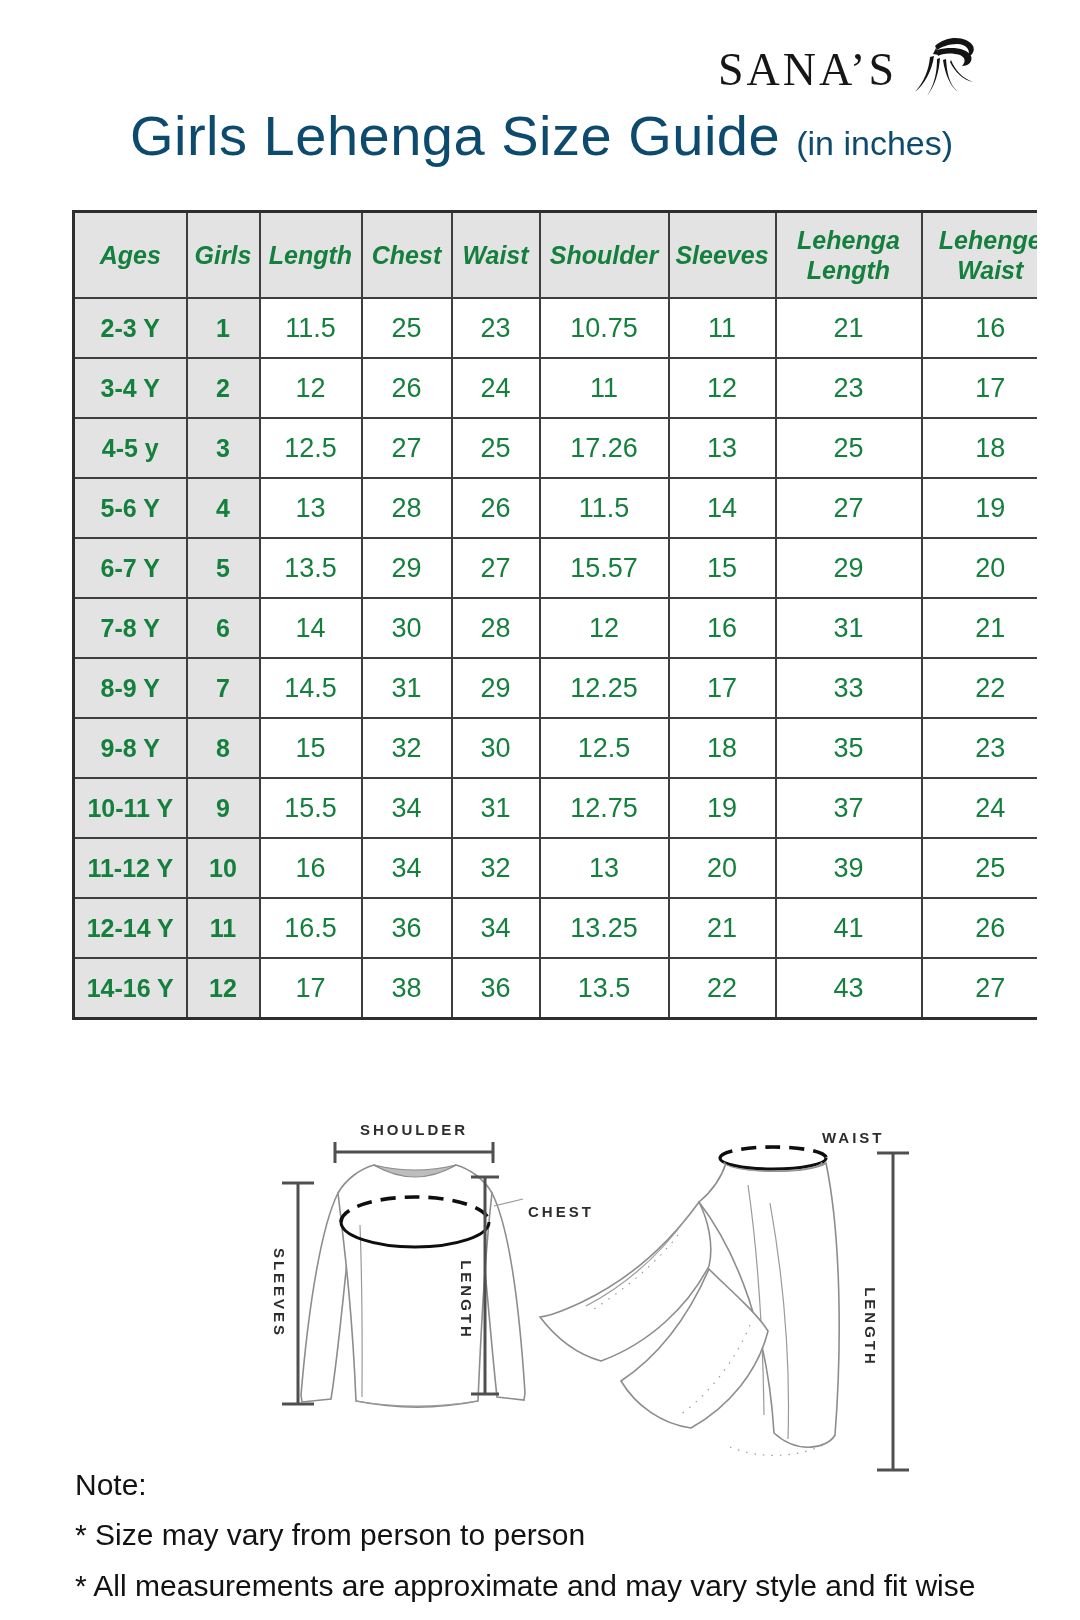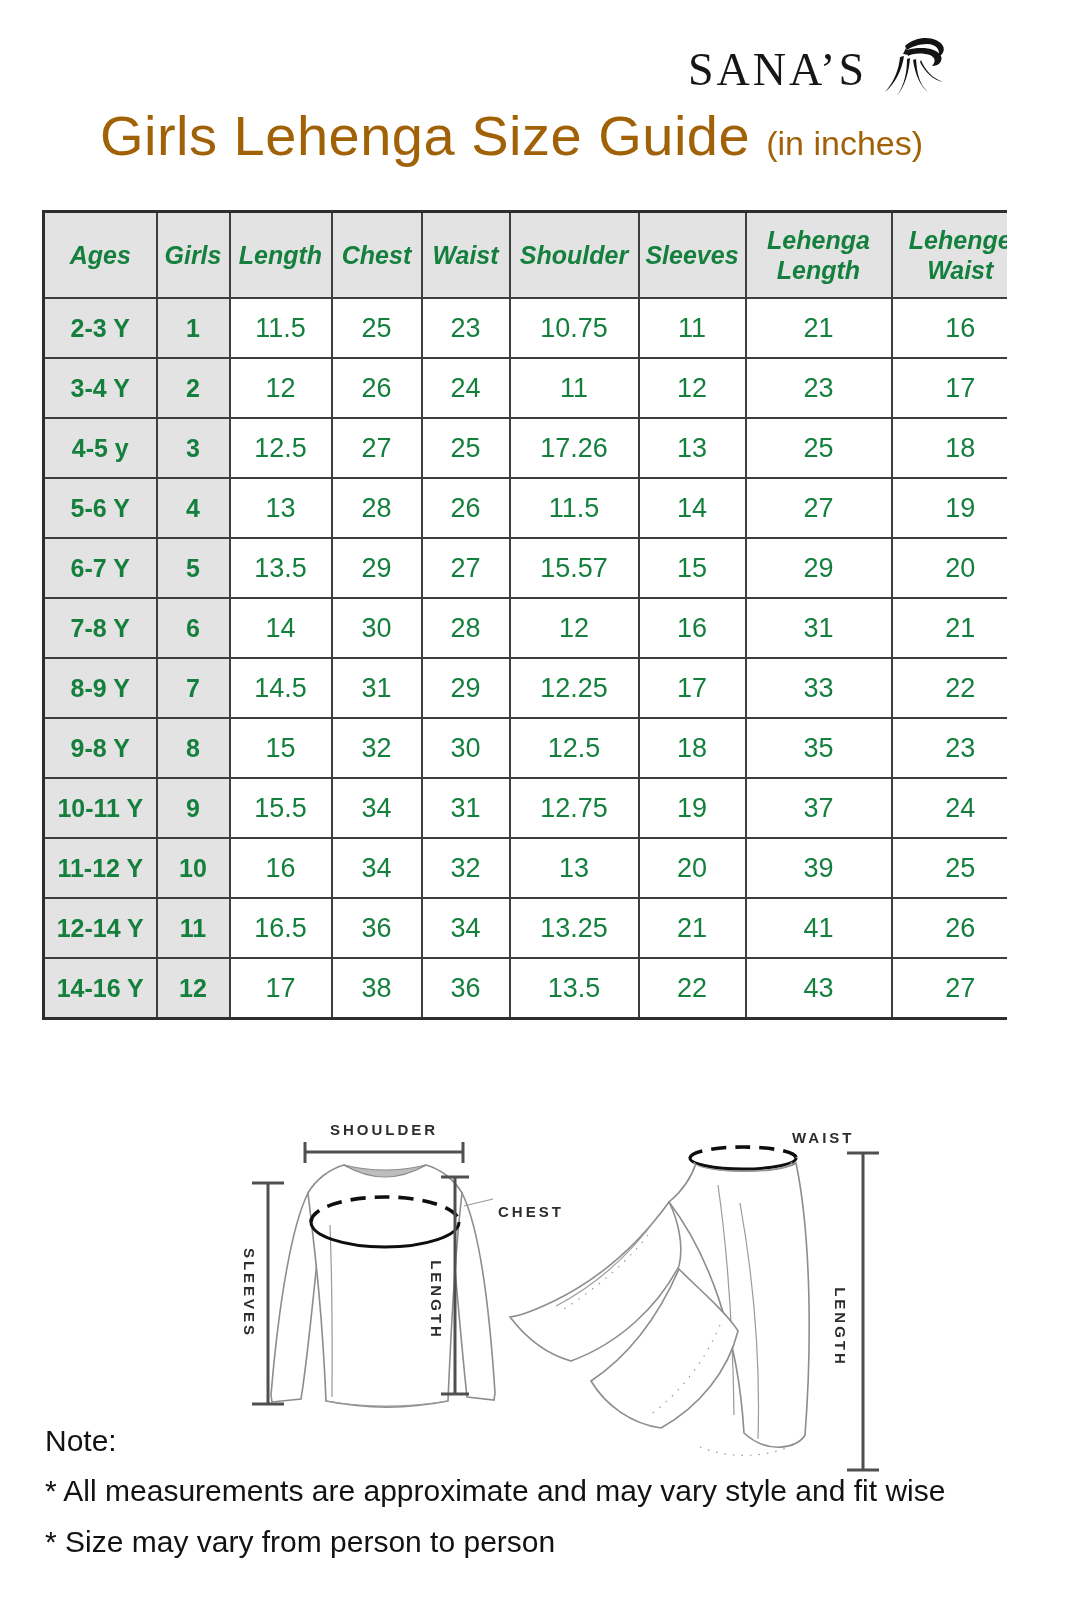--- a/index.html
+++ b/index.html
@@ -1,32 +1,32 @@
 <!DOCTYPE html>
 <html><head>
 <meta charset="utf-8">
 <style>
   html,body { margin:0; padding:0; background:#ffffff; }
   .page {
     position:relative; width:1007px; height:1620px; background:#ffffff;
-    font-family:"Liberation Sans", sans-serif; color:#161616; overflow:hidden;
+    font-family:"Liberation Sans", sans-serif; color:#161616; overflow:hidden;margin-left:30px;
   }
 
   
   .logo { position:absolute; top:34px; right:58px; display:flex; align-items:center; gap:8px; }
   .logo-text {
     font-family:"Liberation Serif", serif; font-size:46px; letter-spacing:3px;
     color:#161616; font-weight:500; line-height:1;
   }
   .logo-icon { width:74px; height:72px; }
 
   
   .title {
     position:absolute; top:104px; left:0; width:100%; text-align:center;
-    font-size:56px; font-weight:400; color:#a16207; margin:0; line-height:1.15;
+    font-size:56px; font-weight:400; color:#0c4a6e; margin:0; line-height:1.15;
     letter-spacing:0.5px; white-space:nowrap;padding-left:8px;
   }
   .title .title-suffix { font-size:34px; font-weight:400; letter-spacing:0px; }
 
   
   .size-table {
     position:absolute; left:42px; top:210px; width:986px;
     border-collapse:collapse; table-layout:fixed;
     border:3px solid #2e2e2e; text-align:center; color:#15803d;
   }
@@ -42,21 +42,21 @@
   .diagram { position:absolute; left:180px; top:1075px; width:740px; height:400px; }
   .dlabel { font-family:"Liberation Sans", sans-serif; font-size:15px; font-weight:bold;
             letter-spacing:3px; fill:#2d2d2d; }
   .mline  { stroke:#4f4f4f; stroke-width:3; fill:none; }
   .sketch { stroke:#8d8d8d; stroke-width:1.6; fill:#ffffff; }
   .sketch-light { stroke:#9a9a9a; stroke-width:1.2; fill:none; }
   .dash-bold { stroke:#0e0e0e; stroke-width:3.6; fill:none; stroke-dasharray:15 9; }
   .solid-bold { stroke:#0e0e0e; stroke-width:3; fill:none; }
 
   
-  .note { position:absolute; left:45px; top:1424px; font-size:30px; color:#121212; }
+  .note { position:absolute; left:45px; top:1468px; font-size:30px; color:#121212; }
   .note-heading { margin-bottom:14px; }
   .note-line { margin-bottom:13px; line-height:1.25; }
 </style>
 </head>
 <body>
 
 <div class="page">
 
   <div class="logo">
     <span class="logo-text">SANA’S</span>
@@ -289,17 +289,17 @@
 
       <line class="mline" x1="683" y1="78" x2="683" y2="395"></line>
       <line class="mline" x1="667" y1="78" x2="699" y2="78"></line>
       <line class="mline" x1="667" y1="395" x2="699" y2="395"></line>
       <text class="dlabel" transform="rotate(90,655,252)" x="655" y="252" text-anchor="middle">LENGTH</text>
     </g>
   </svg>
 
   <div class="note">
     <div class="note-heading">Note:</div>
+    <div class="note-line">* Size may vary from person to person</div>
     <div class="note-line">* All measurements are approximate and may vary style and fit wise</div>
-    <div class="note-line">* Size may vary from person to person</div>
   </div>
 
 </div>
 
 </body></html>

